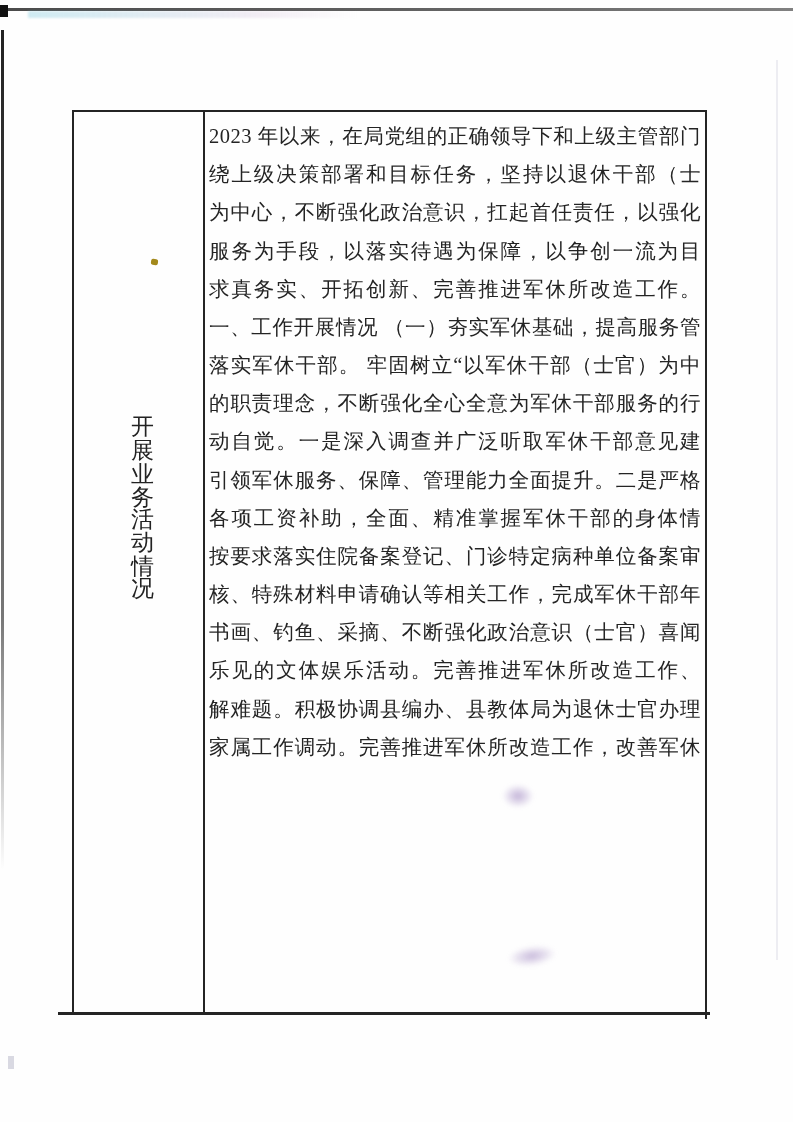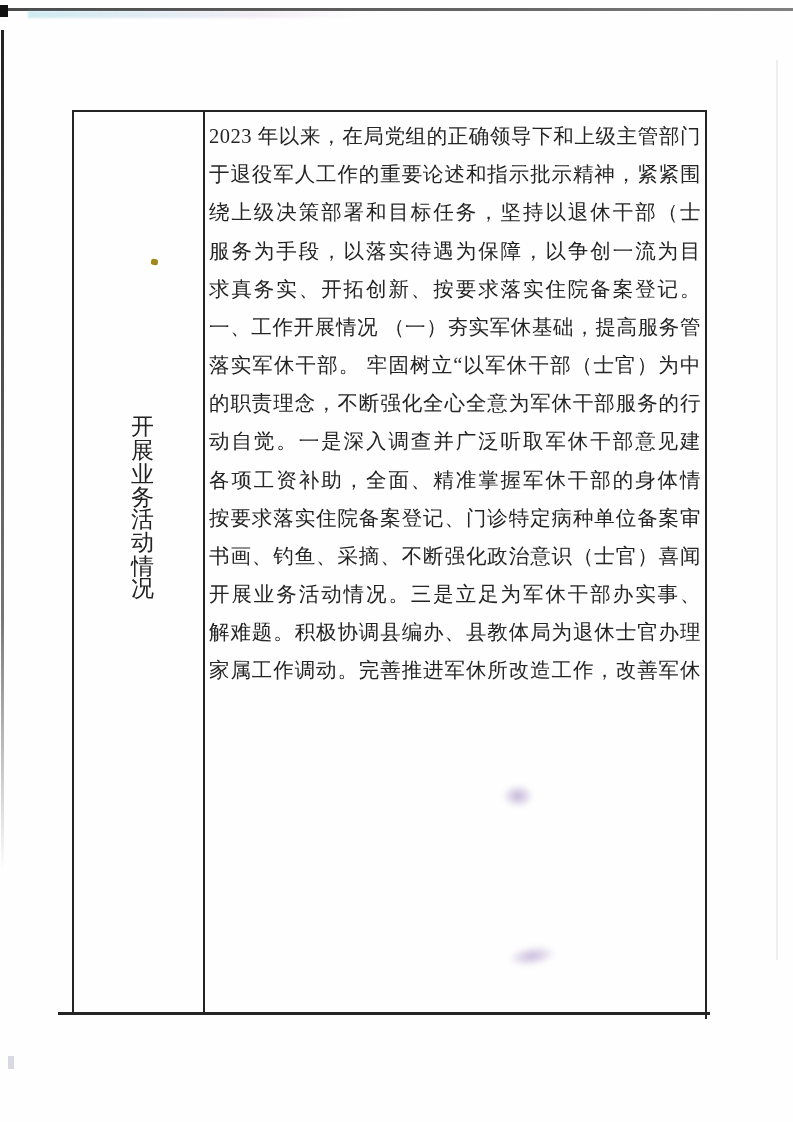--- a/index.html
+++ b/index.html
@@ -138,29 +138,31 @@
   <div class="tline t-top"></div>
   <div class="tline t-bottom"></div>
   <div class="tline t-left"></div>
   <div class="tline t-right"></div>
   <div class="tline t-divider"></div>
 
   <div class="row-label">开展业务活动情况</div>
 
   <div class="body-text">
     <div class="line">2023 年以来，在局党组的正确领导下和上级主管部门</div>
-    <div class="line">于退役军人工作的重要论述和指示批示精神，紧紧围</div>
     <div class="line">绕上级决策部署和目标任务，坚持以退休干部（士官）</div>
+    <div class="line">为中心，不断强化政治意识，扛起首任责任，以强化</div>
     <div class="line">服务为手段，以落实待遇为保障，以争创一流为目标，</div>
-    <div class="line">求真务实、开拓创新、按要求落实住院备案登记。</div>
+    <div class="line">求真务实、开拓创新、完善推进军休所改造工作。</div>
     <div class="line">一、工作开展情况 （一）夯实军休基础，提高服务管</div>
     <div class="line">落实军休干部。 牢固树立“以军休干部（士官）为中心”</div>
     <div class="line">的职责理念，不断强化全心全意为军休干部服务的行</div>
     <div class="line">动自觉。一是深入调查并广泛听取军休干部意见建议，</div>
+    <div class="line">引领军休服务、保障、管理能力全面提升。二是严格</div>
     <div class="line">各项工资补助，全面、精准掌握军休干部的身体情况，</div>
     <div class="line">按要求落实住院备案登记、门诊特定病种单位备案审</div>
+    <div class="line">核、特殊材料申请确认等相关工作，完成军休干部年</div>
     <div class="line">书画、钓鱼、采摘、不断强化政治意识（士官）喜闻</div>
-    <div class="line">开展业务活动情况。三是立足为军休干部办实事、</div>
+    <div class="line">乐见的文体娱乐活动。完善推进军休所改造工作、</div>
     <div class="line">解难题。积极协调县编办、县教体局为退休士官办理</div>
     <div class="line">家属工作调动。完善推进军休所改造工作，改善军休</div>
   </div>
 
 </div>
 
 </body></html>

